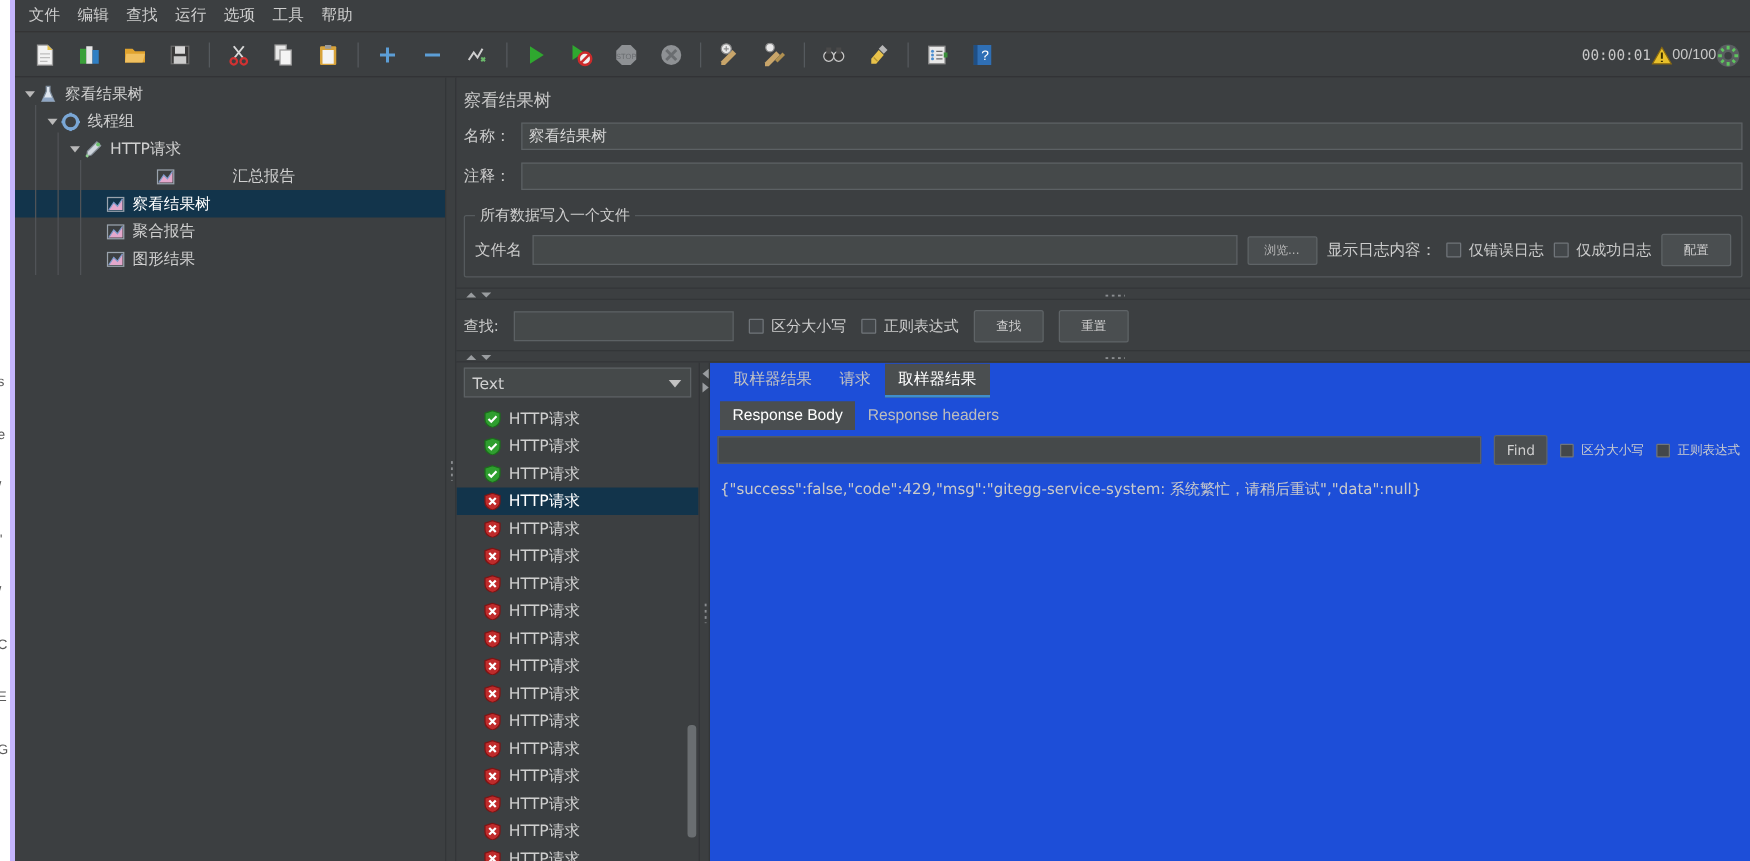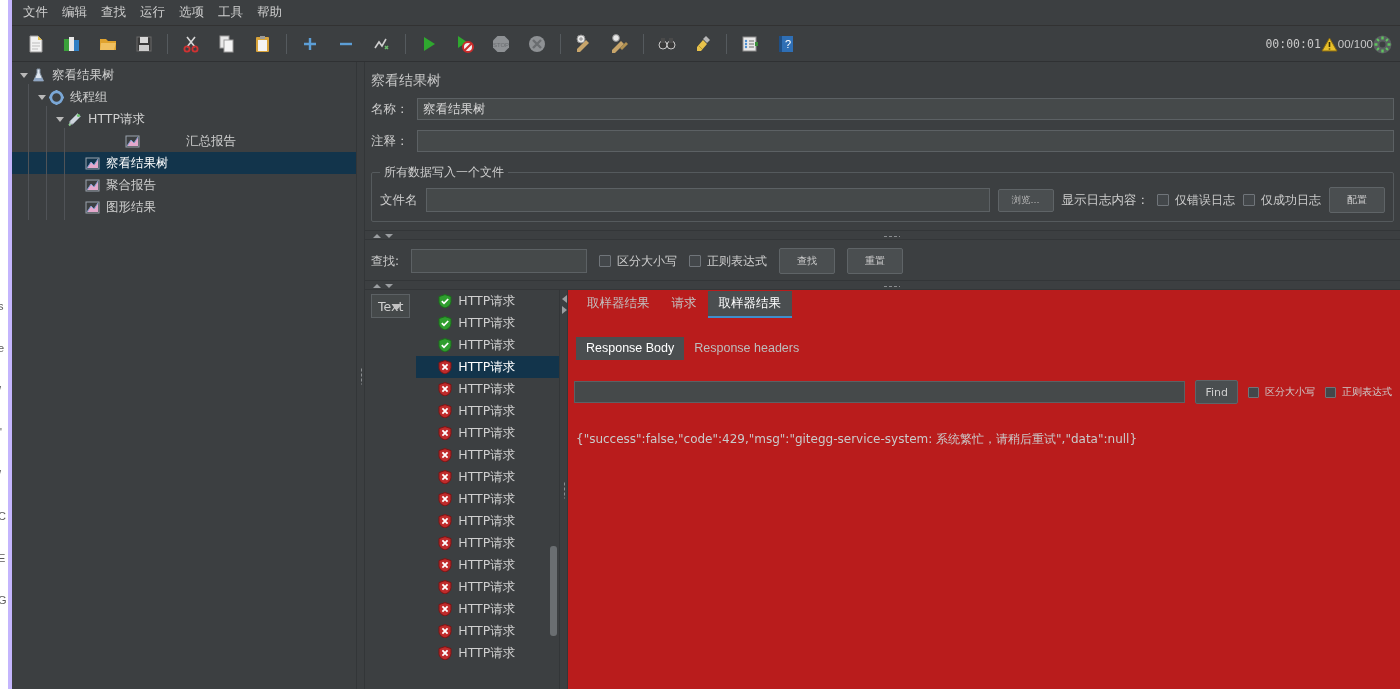--- a/index.html
+++ b/index.html
@@ -158,21 +158,21 @@
   .btn.wide{ min-width:56px; font-size:10px; }
 
   .cbx{ display:inline-flex; align-items:center; gap:6px; font-size:12px;
     color:#cdcdcd; white-space:nowrap; font-family:"DejaVu Sans",sans-serif; cursor:default;}
   .cbx .box{ width:12px; height:12px; border:1px solid #70757a; background:#43474a;
     border-radius:1px; flex:0 0 12px;}
 
   
   #bottom{ flex:1; display:flex; overflow:hidden; }
   #resultlist{
-    width:194px; flex:0 0 194px; display:flex; flex-direction:row;
+    width:194px; flex:0 0 194px; display:flex; flex-direction:column;
     background:#3c3f41; overflow:hidden; position:relative;
   }
   .combo{
     margin:4px 6px 6px 6px; height:24px; background:#45494a;
     border:1px solid #5c6164; display:flex; align-items:center;
     padding:0 6px; font-size:12.5px; color:#d0d0d0; position:relative;
     font-family:"DejaVu Sans",sans-serif; cursor:default;
   }
   .combo .caret{
     position:absolute; right:7px; top:9px; width:0; height:0;
@@ -186,21 +186,21 @@
     font-family:"DejaVu Sans",sans-serif; cursor:default;
   }
   .ritem.sel{ background:#12344b; color:#ffffff; }
   .ritem .sh{ width:14px; height:14px; margin-right:6px; flex:0 0 14px; }
   #rl-scroll{
     position:absolute; right:2px; top:256px; width:7px; height:90px;
     background:#6a6e71; border-radius:3px;
   }
 
   
-  #respside{ flex:1; display:flex; flex-direction:column; overflow:hidden; background:#b91c1c;gap:16px;}
+  #respside{ flex:1; display:flex; flex-direction:column; overflow:hidden; background:#1d4ed8;}
   .tabs{ display:flex; align-items:flex-end; height:28px; padding-left:8px; gap:0; }
   .tab{
     padding:4px 11px 6px 11px; font-size:12.5px; color:#c2c2c2;
     position:relative; cursor:default; font-family:"DejaVu Sans",sans-serif;
   }
   .tab.active{ color:#ffffff; background:#4a4e50; }
   .tab.active::after{
     content:""; position:absolute; left:0; right:0; bottom:0; height:2px;
     background:#3f8ecc;
   }

